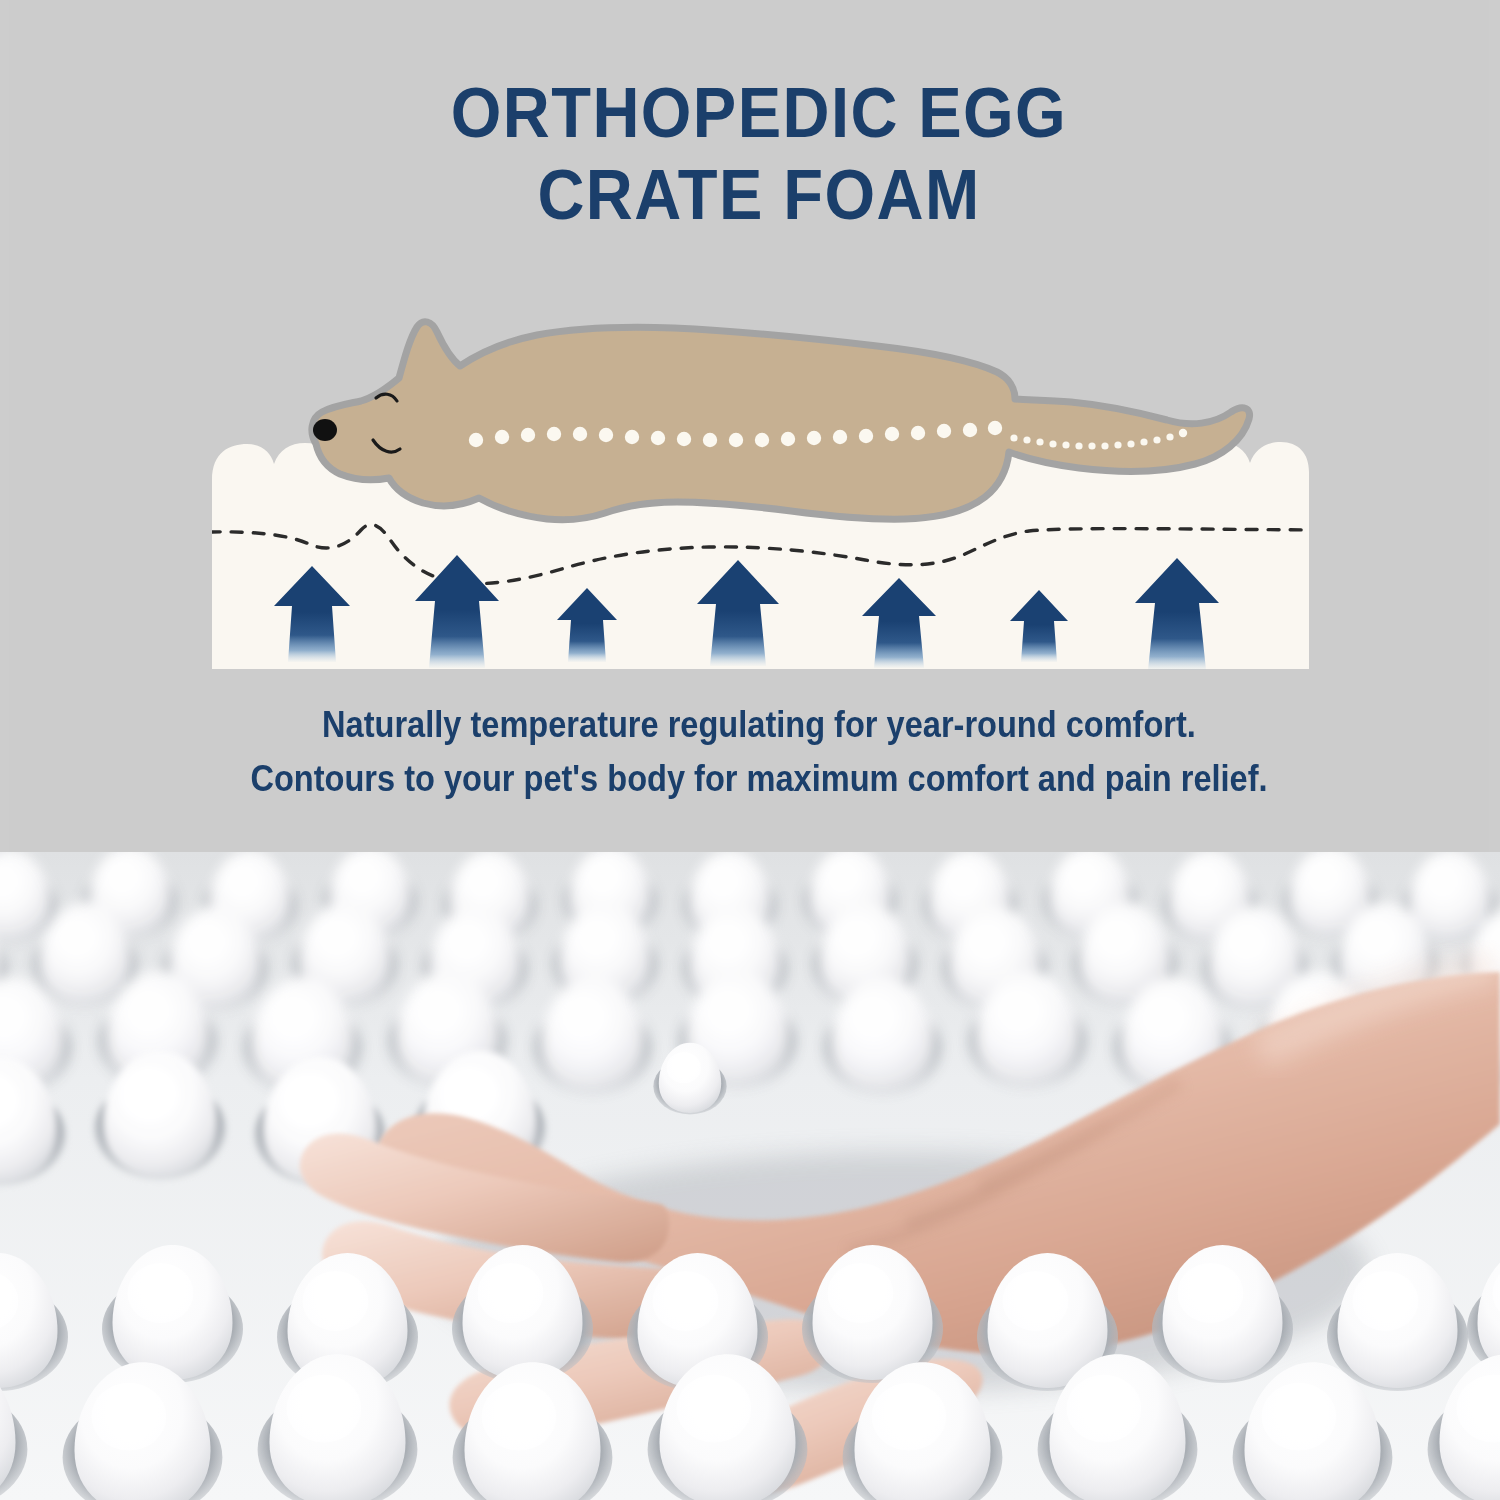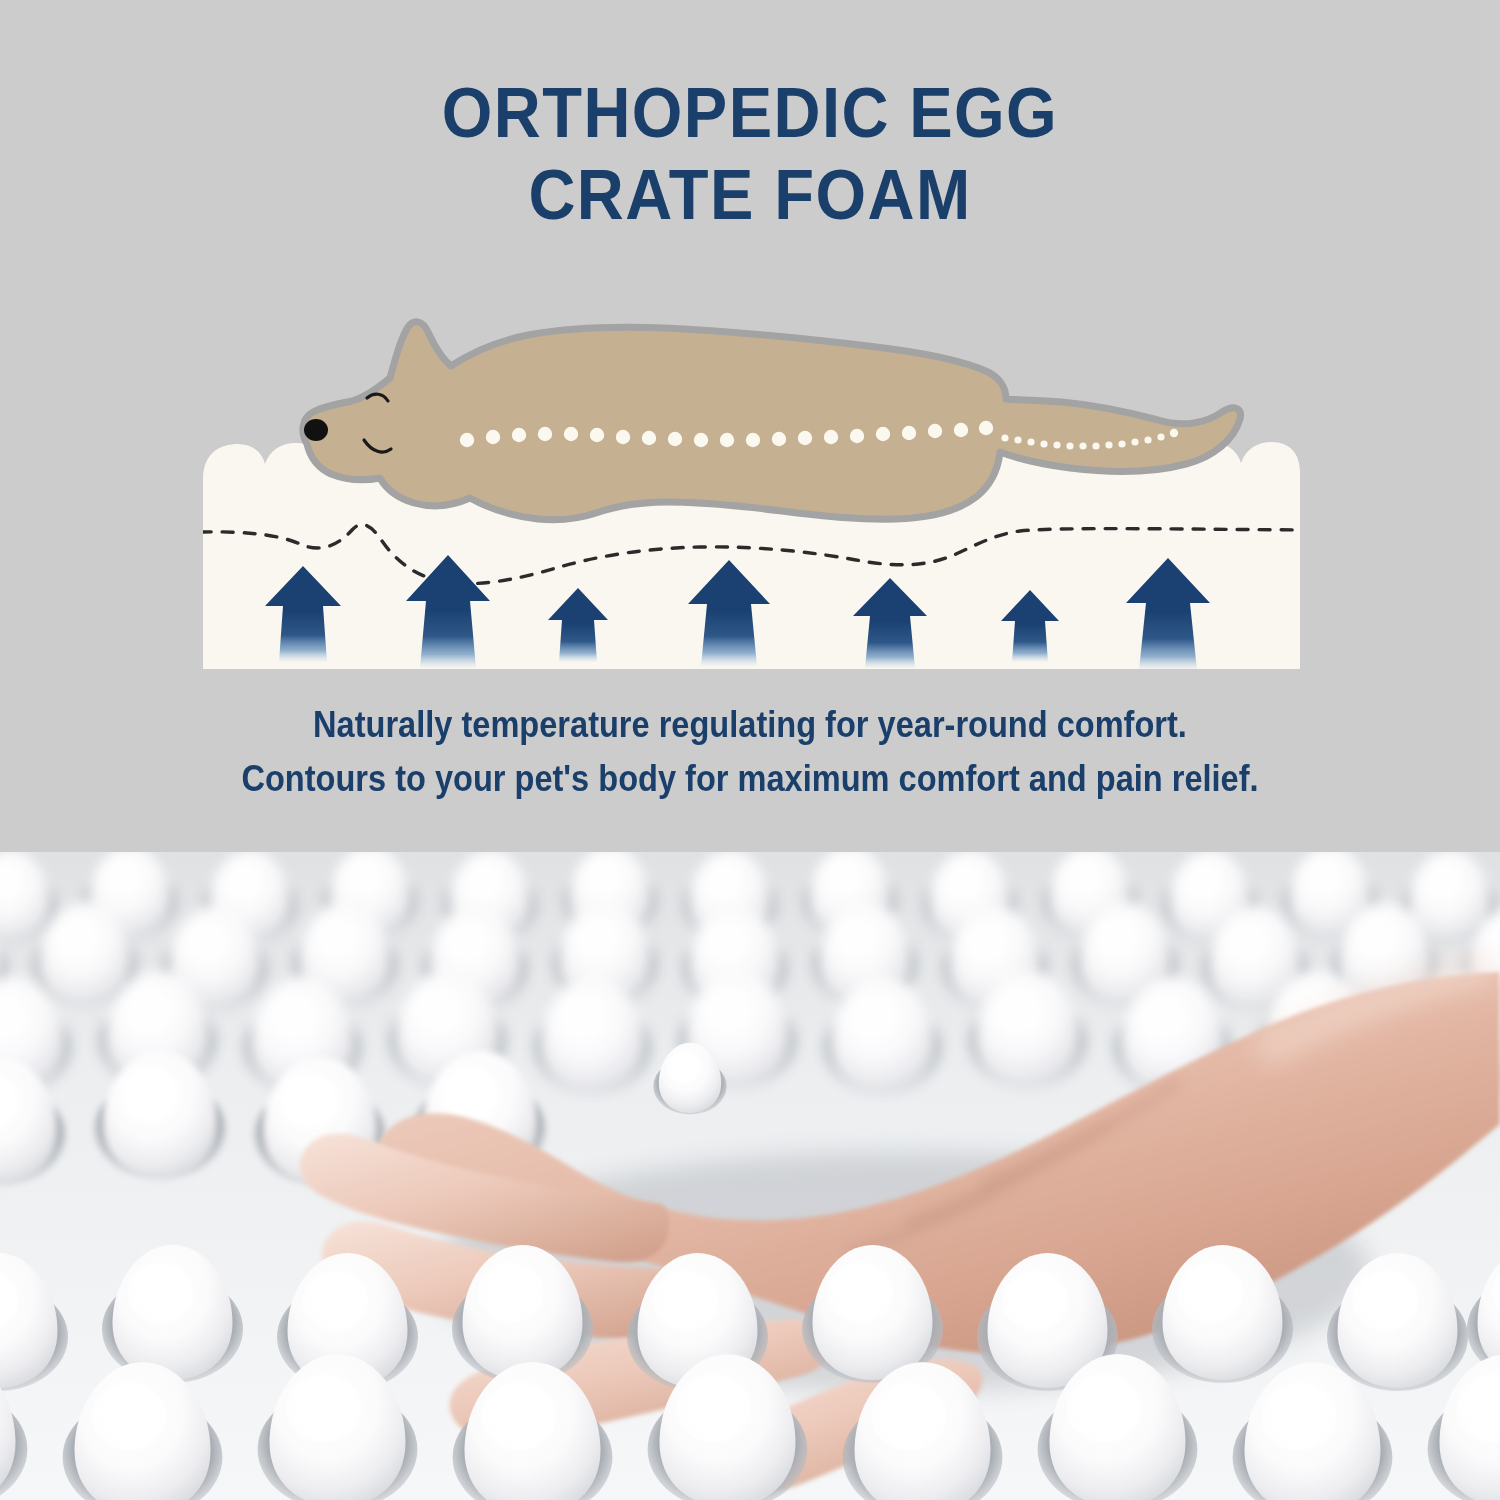--- a/index.html
+++ b/index.html
@@ -12,21 +12,21 @@
     width: 1500px;
     height: 1500px;
     overflow: hidden;
     font-family: "Liberation Sans", sans-serif;
     background: #cdcdcd;
   }
 
   
   #info-panel {
     position: absolute;
-    left: 0;
+    left: 9px;
     top: 0;
     width: 1480px;
     height: 852px;
     background: #cccccc;
     overflow: hidden;
   }
 
   #headline {
     position: absolute;
     left: 0;

